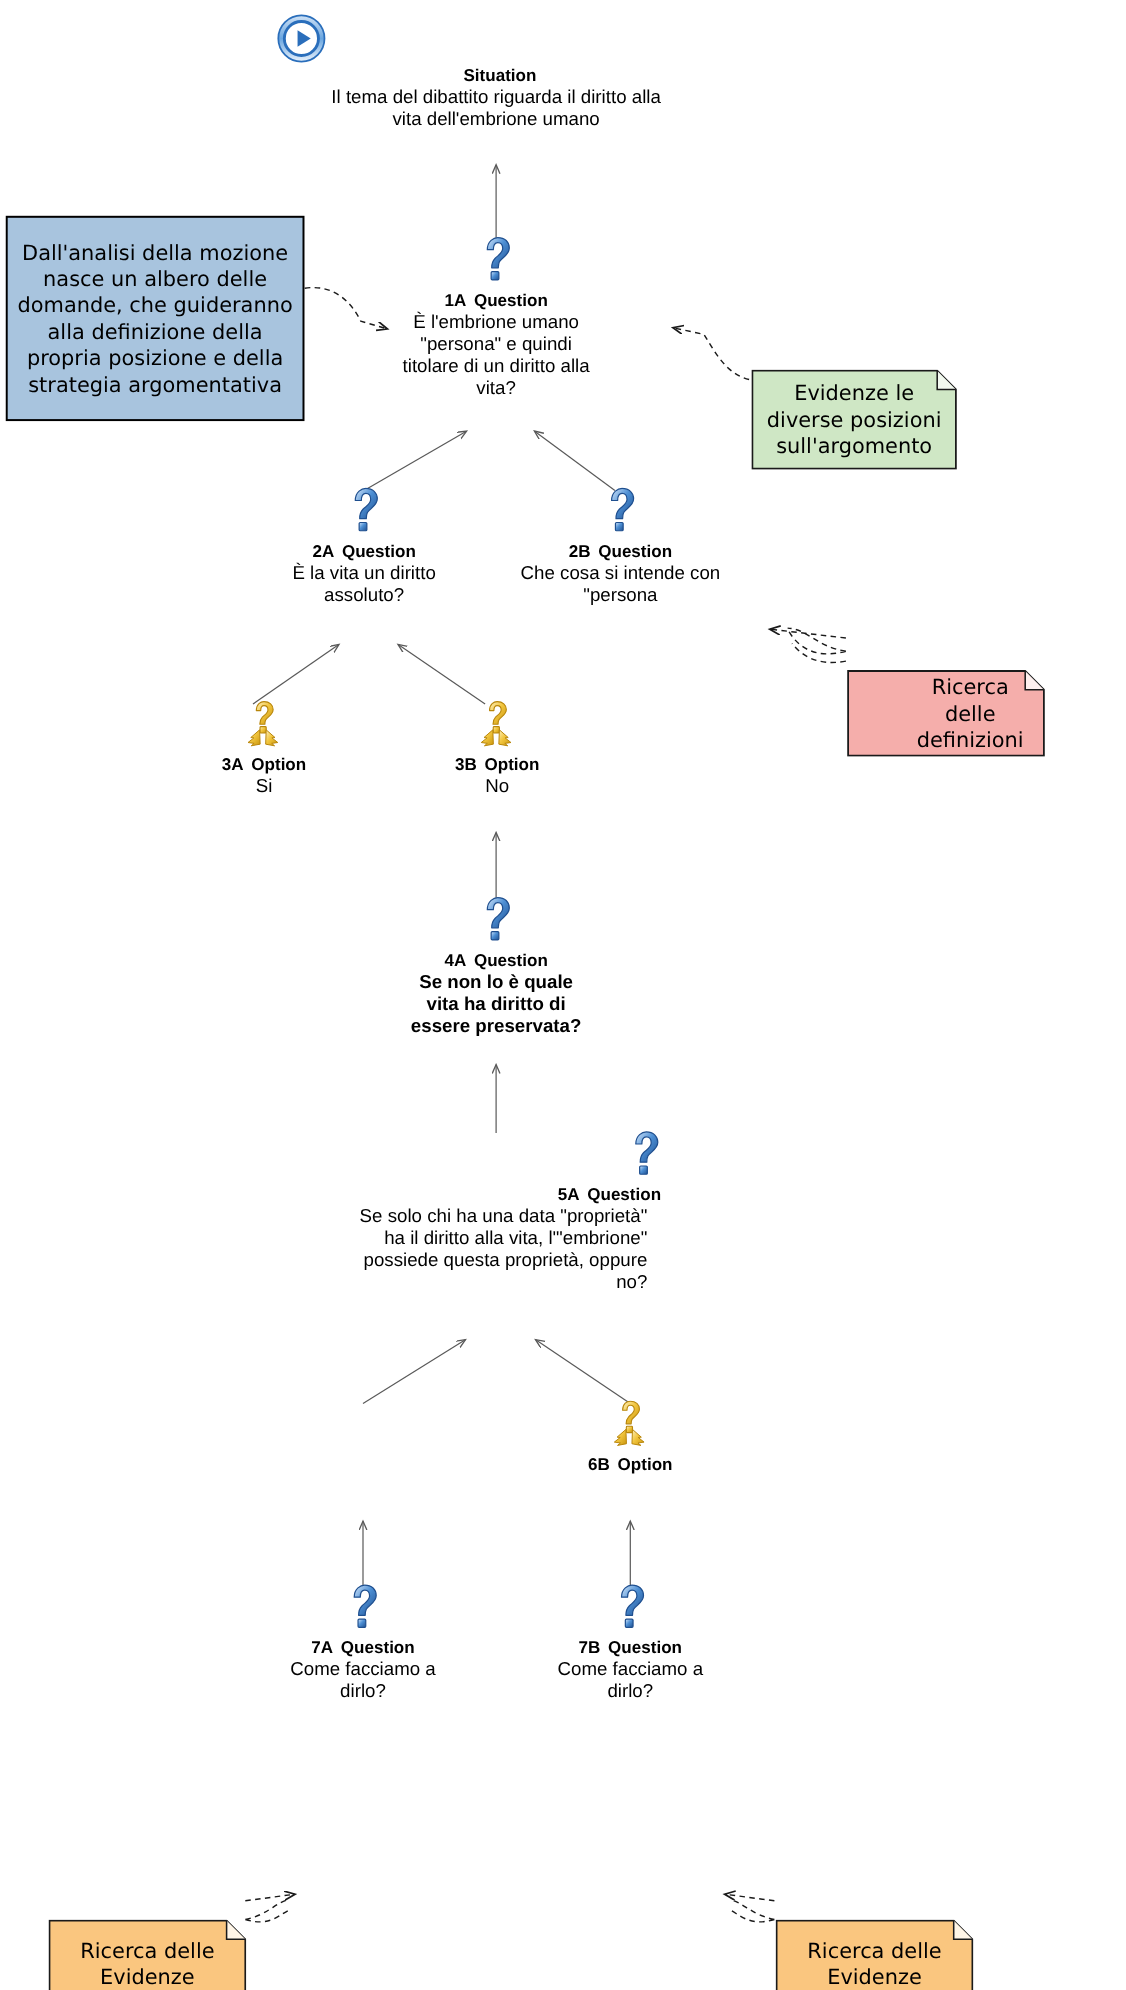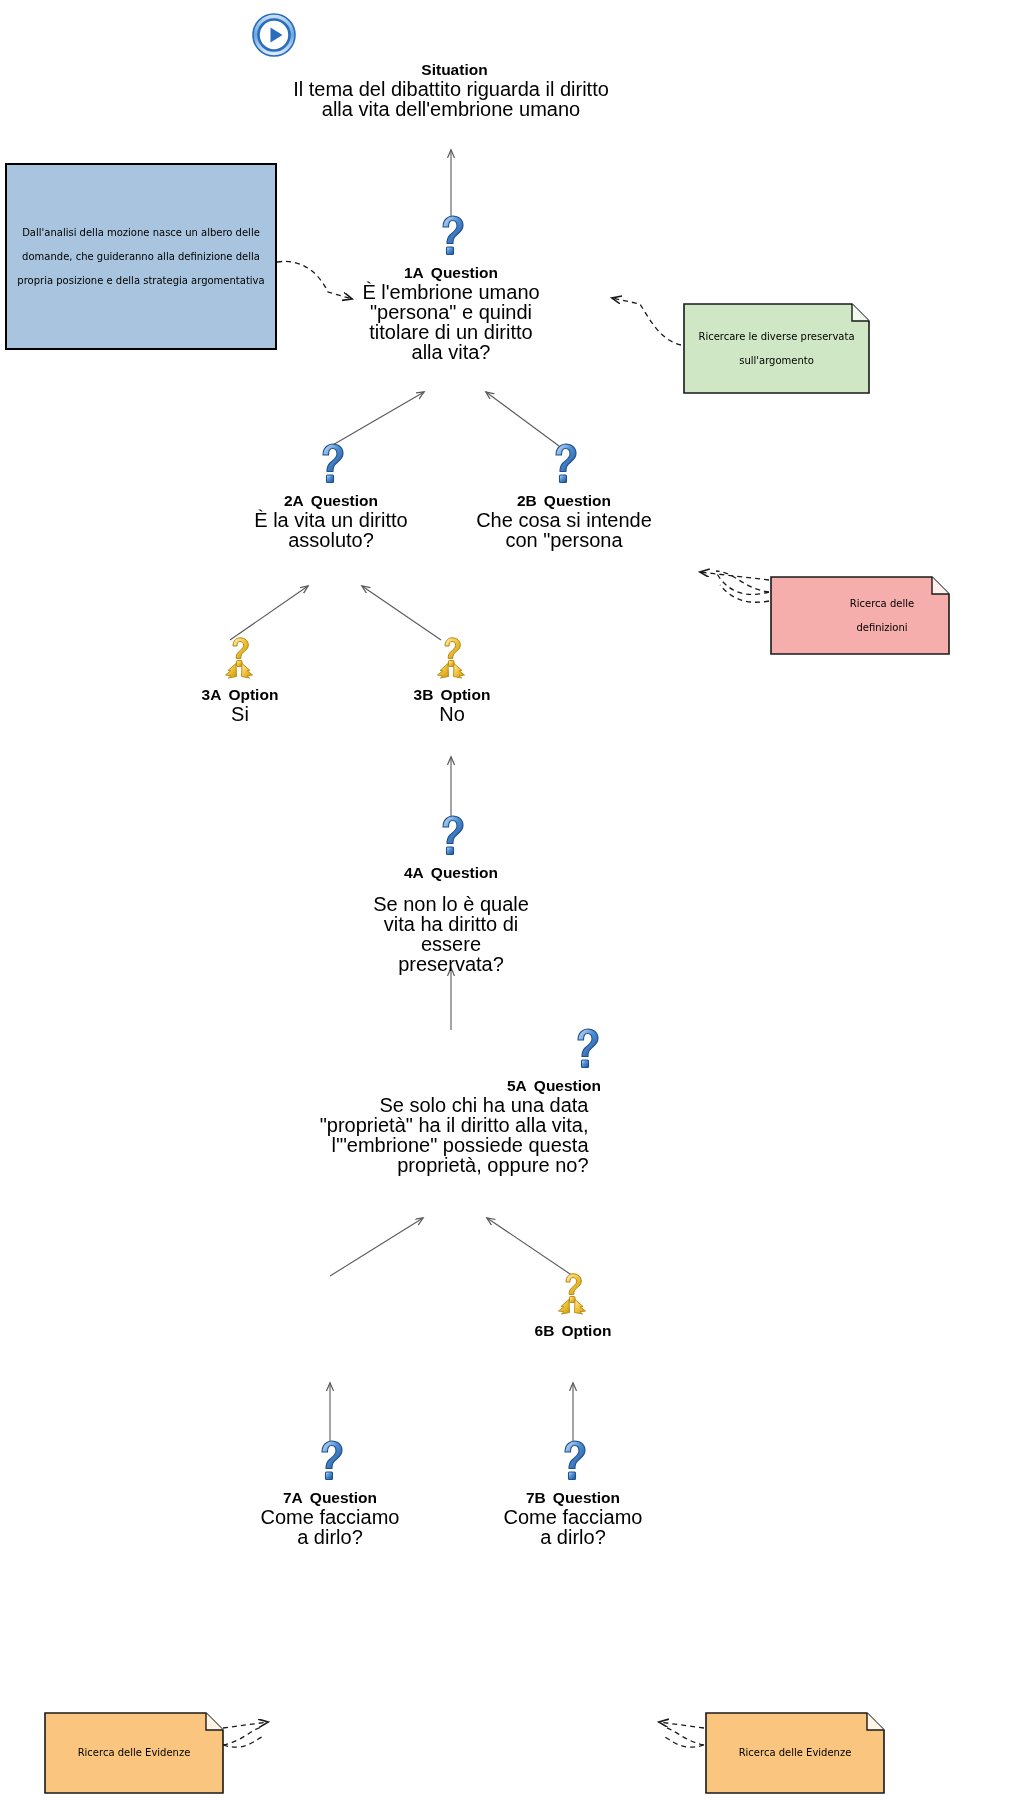--- a/index.html
+++ b/index.html
@@ -9,29 +9,30 @@
     color:#000000;
   }
   #canvas{position:absolute;left:0;top:0;width:1024px;height:1716px;}
   svg#wires{position:absolute;left:0;top:0;width:1024px;height:1809px;pointer-events:none;}
 
   
   .node{position:absolute;text-align:center;}
   .node .icon{display:block;margin:0 auto 2px auto;}
   .node .title{font-weight:bold;font-size:15.5px;line-height:19px;white-space:nowrap;}
   .node .title .id{margin-right:7px;}
-  .node .body{font-size:20px;line-height:20px;font-weight:normal;}
+  .node .body{font-size:17px;line-height:20px;font-weight:normal;}
 
   
   .note{
     position:absolute;
     font-family:"DejaVu Sans","Liberation Sans",sans-serif;
-    font-size:10px;line-height:24px;text-align:center;
+    font-size:19px;line-height:24px;text-align:center;
     display:flex;align-items:center;justify-content:center;
     box-sizing:border-box;
+    margin-top:33px;
   }
   .note .note-txt{position:relative;z-index:2;padding:0 10px;}
   .note .shape{position:absolute;left:0;top:0;width:100%;height:100%;z-index:1;}
 
   .ring{display:block;}
 </style>
 </head>
 <body>
 
 <div id="canvas">
@@ -188,21 +189,21 @@
   <div class="node" style="left:331px;top:815px;width:240px;">
     <span class="icon">
       <svg width="30" height="42" viewBox="0 0 30 42">
         <path d="M7,12 C7,4 13,1 16.5,1 C23,1 27,5 27,10.5 C27,17 20,19 18,23 C17,25 17,27 17,28.5 L11,28.5 C11,25 11.5,22.5 14,20 C17,17 21,15 21,11 C21,7.5 19,5.5 16.5,5.5 C13.5,5.5 12.5,8 12.5,12 Z" fill="url(#qb)" stroke="#1f4f8f" stroke-width="1.1" stroke-linejoin="round"></path>
         <rect x="10.5" y="32" width="7" height="7.5" rx="1" fill="url(#qb)" stroke="#1f4f8f" stroke-width="1.1"></rect>
       </svg>
     </span>
     <div class="title">
       <span class="id">4A</span><span>Question</span>
     </div>
-    <div class="body" style="width:160px;margin:12px auto;">Se non lo è quale vita ha diritto di essere preservata?</div>
+    <div class="body" style="width:160px;margin:0 auto;font-weight:bold;">Se non lo è quale vita ha diritto di essere preservata?</div>
   </div>
 
   <div class="node" style="left:301px;top:1028px;width:300px;text-align:right;">
     <span class="icon">
       <svg width="30" height="42" viewBox="0 0 30 42">
         <path d="M7,12 C7,4 13,1 16.5,1 C23,1 27,5 27,10.5 C27,17 20,19 18,23 C17,25 17,27 17,28.5 L11,28.5 C11,25 11.5,22.5 14,20 C17,17 21,15 21,11 C21,7.5 19,5.5 16.5,5.5 C13.5,5.5 12.5,8 12.5,12 Z" fill="url(#qb)" stroke="#1f4f8f" stroke-width="1.1" stroke-linejoin="round"></path>
         <rect x="10.5" y="32" width="7" height="7.5" rx="1" fill="url(#qb)" stroke="#1f4f8f" stroke-width="1.1"></rect>
       </svg>
     </span>
     <div class="title">
@@ -257,21 +258,21 @@
       <rect x="1" y="1" width="270" height="185" fill="#a8c4de" stroke="#000000" stroke-width="2"></rect>
     </svg>
     <span class="note-txt">Dall'analisi della mozione nasce un albero delle domande, che guideranno alla definizione della propria posizione e della strategia argomentativa</span>
   </div>
 
   <div class="note" style="left:683px;top:303px;width:187px;height:91px;">
     <svg class="shape" viewBox="0 0 187 91" preserveAspectRatio="none">
       <path d="M1,1 L169,1 L186,18 L186,90 L1,90 Z" fill="#cfe7c5" stroke="#1a1a1a" stroke-width="1.6" stroke-linejoin="miter"></path>
       <path d="M169,1 L169,18 L186,18" fill="#f2f9ef" stroke="#1a1a1a" stroke-width="1.4"></path>
     </svg>
-    <span class="note-txt">Ricercare le diverse preservata sull'argomento</span>
+    <span class="note-txt">Evidenze le diverse posizioni sull'argomento</span>
   </div>
 
   <div class="note" style="left:770px;top:576px;width:180px;height:79px;padding-left:44px;">
     <svg class="shape" viewBox="0 0 180 79" preserveAspectRatio="none">
       <path d="M1,1 L162,1 L179,18 L179,78 L1,78 Z" fill="#f5aeab" stroke="#1a1a1a" stroke-width="1.6" stroke-linejoin="miter"></path>
       <path d="M162,1 L162,18 L179,18" fill="#fdf0ef" stroke="#1a1a1a" stroke-width="1.4"></path>
     </svg>
     <span class="note-txt">Ricerca delle definizioni</span>
   </div>
 

